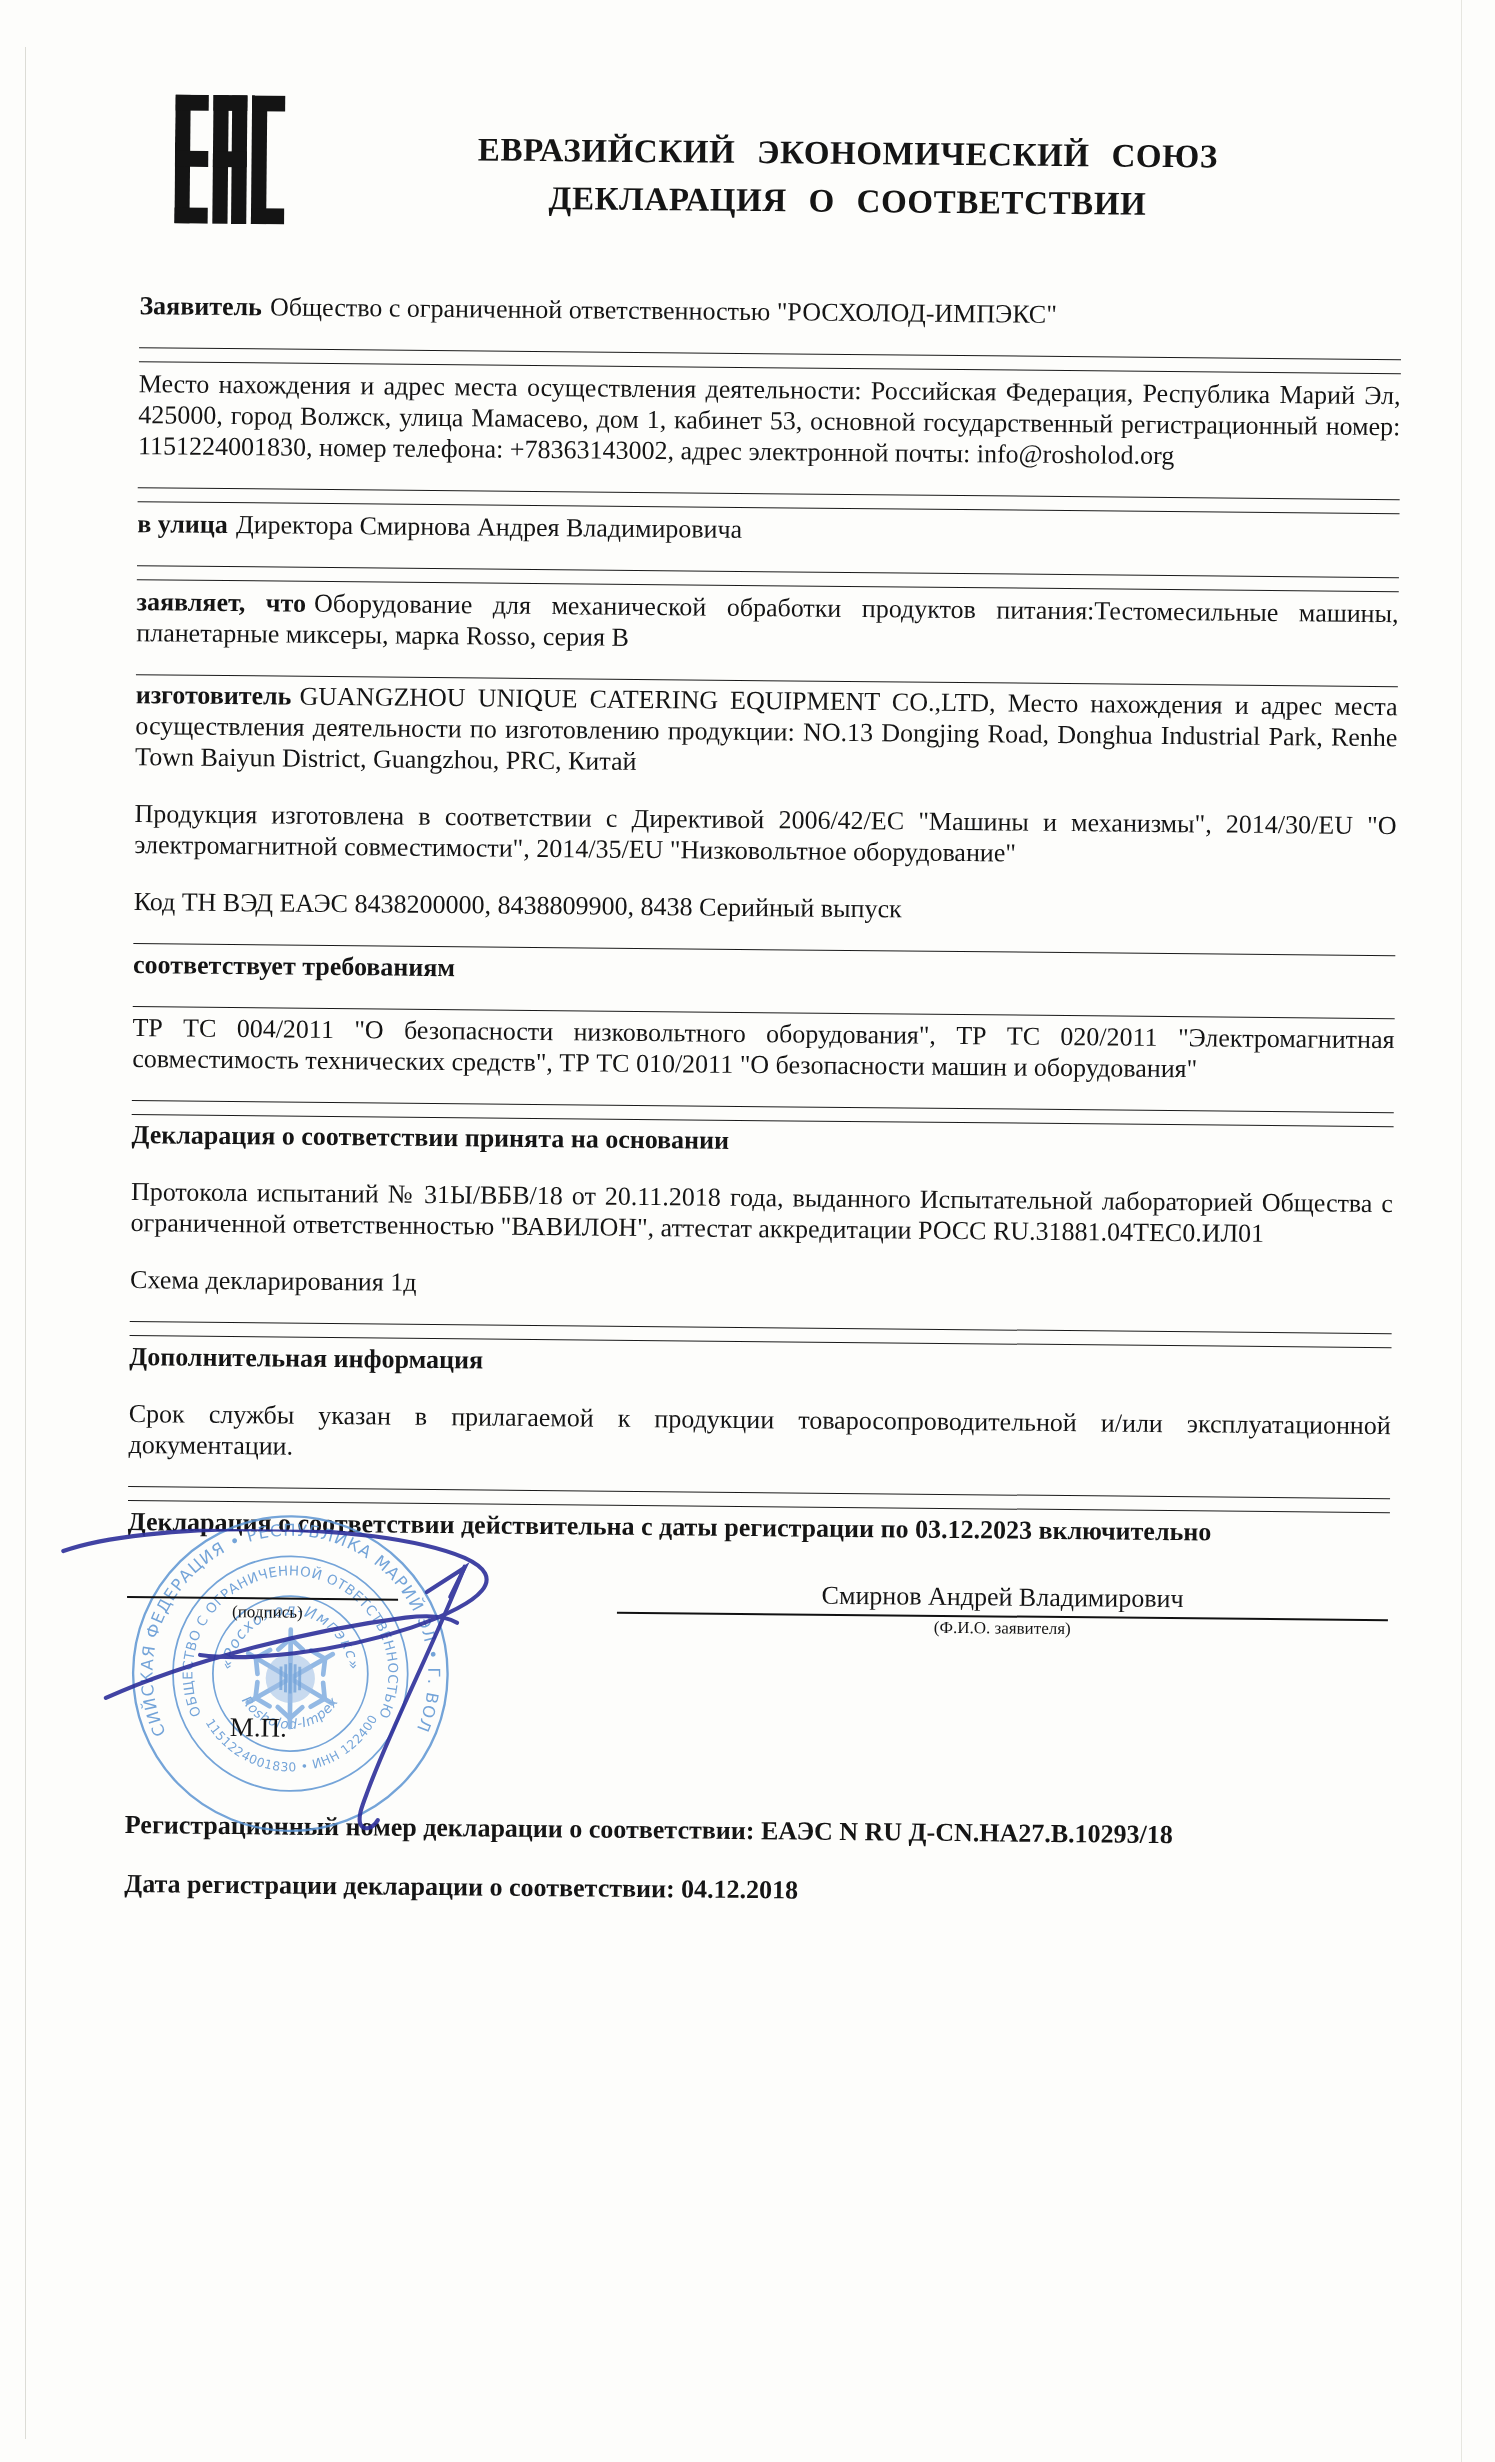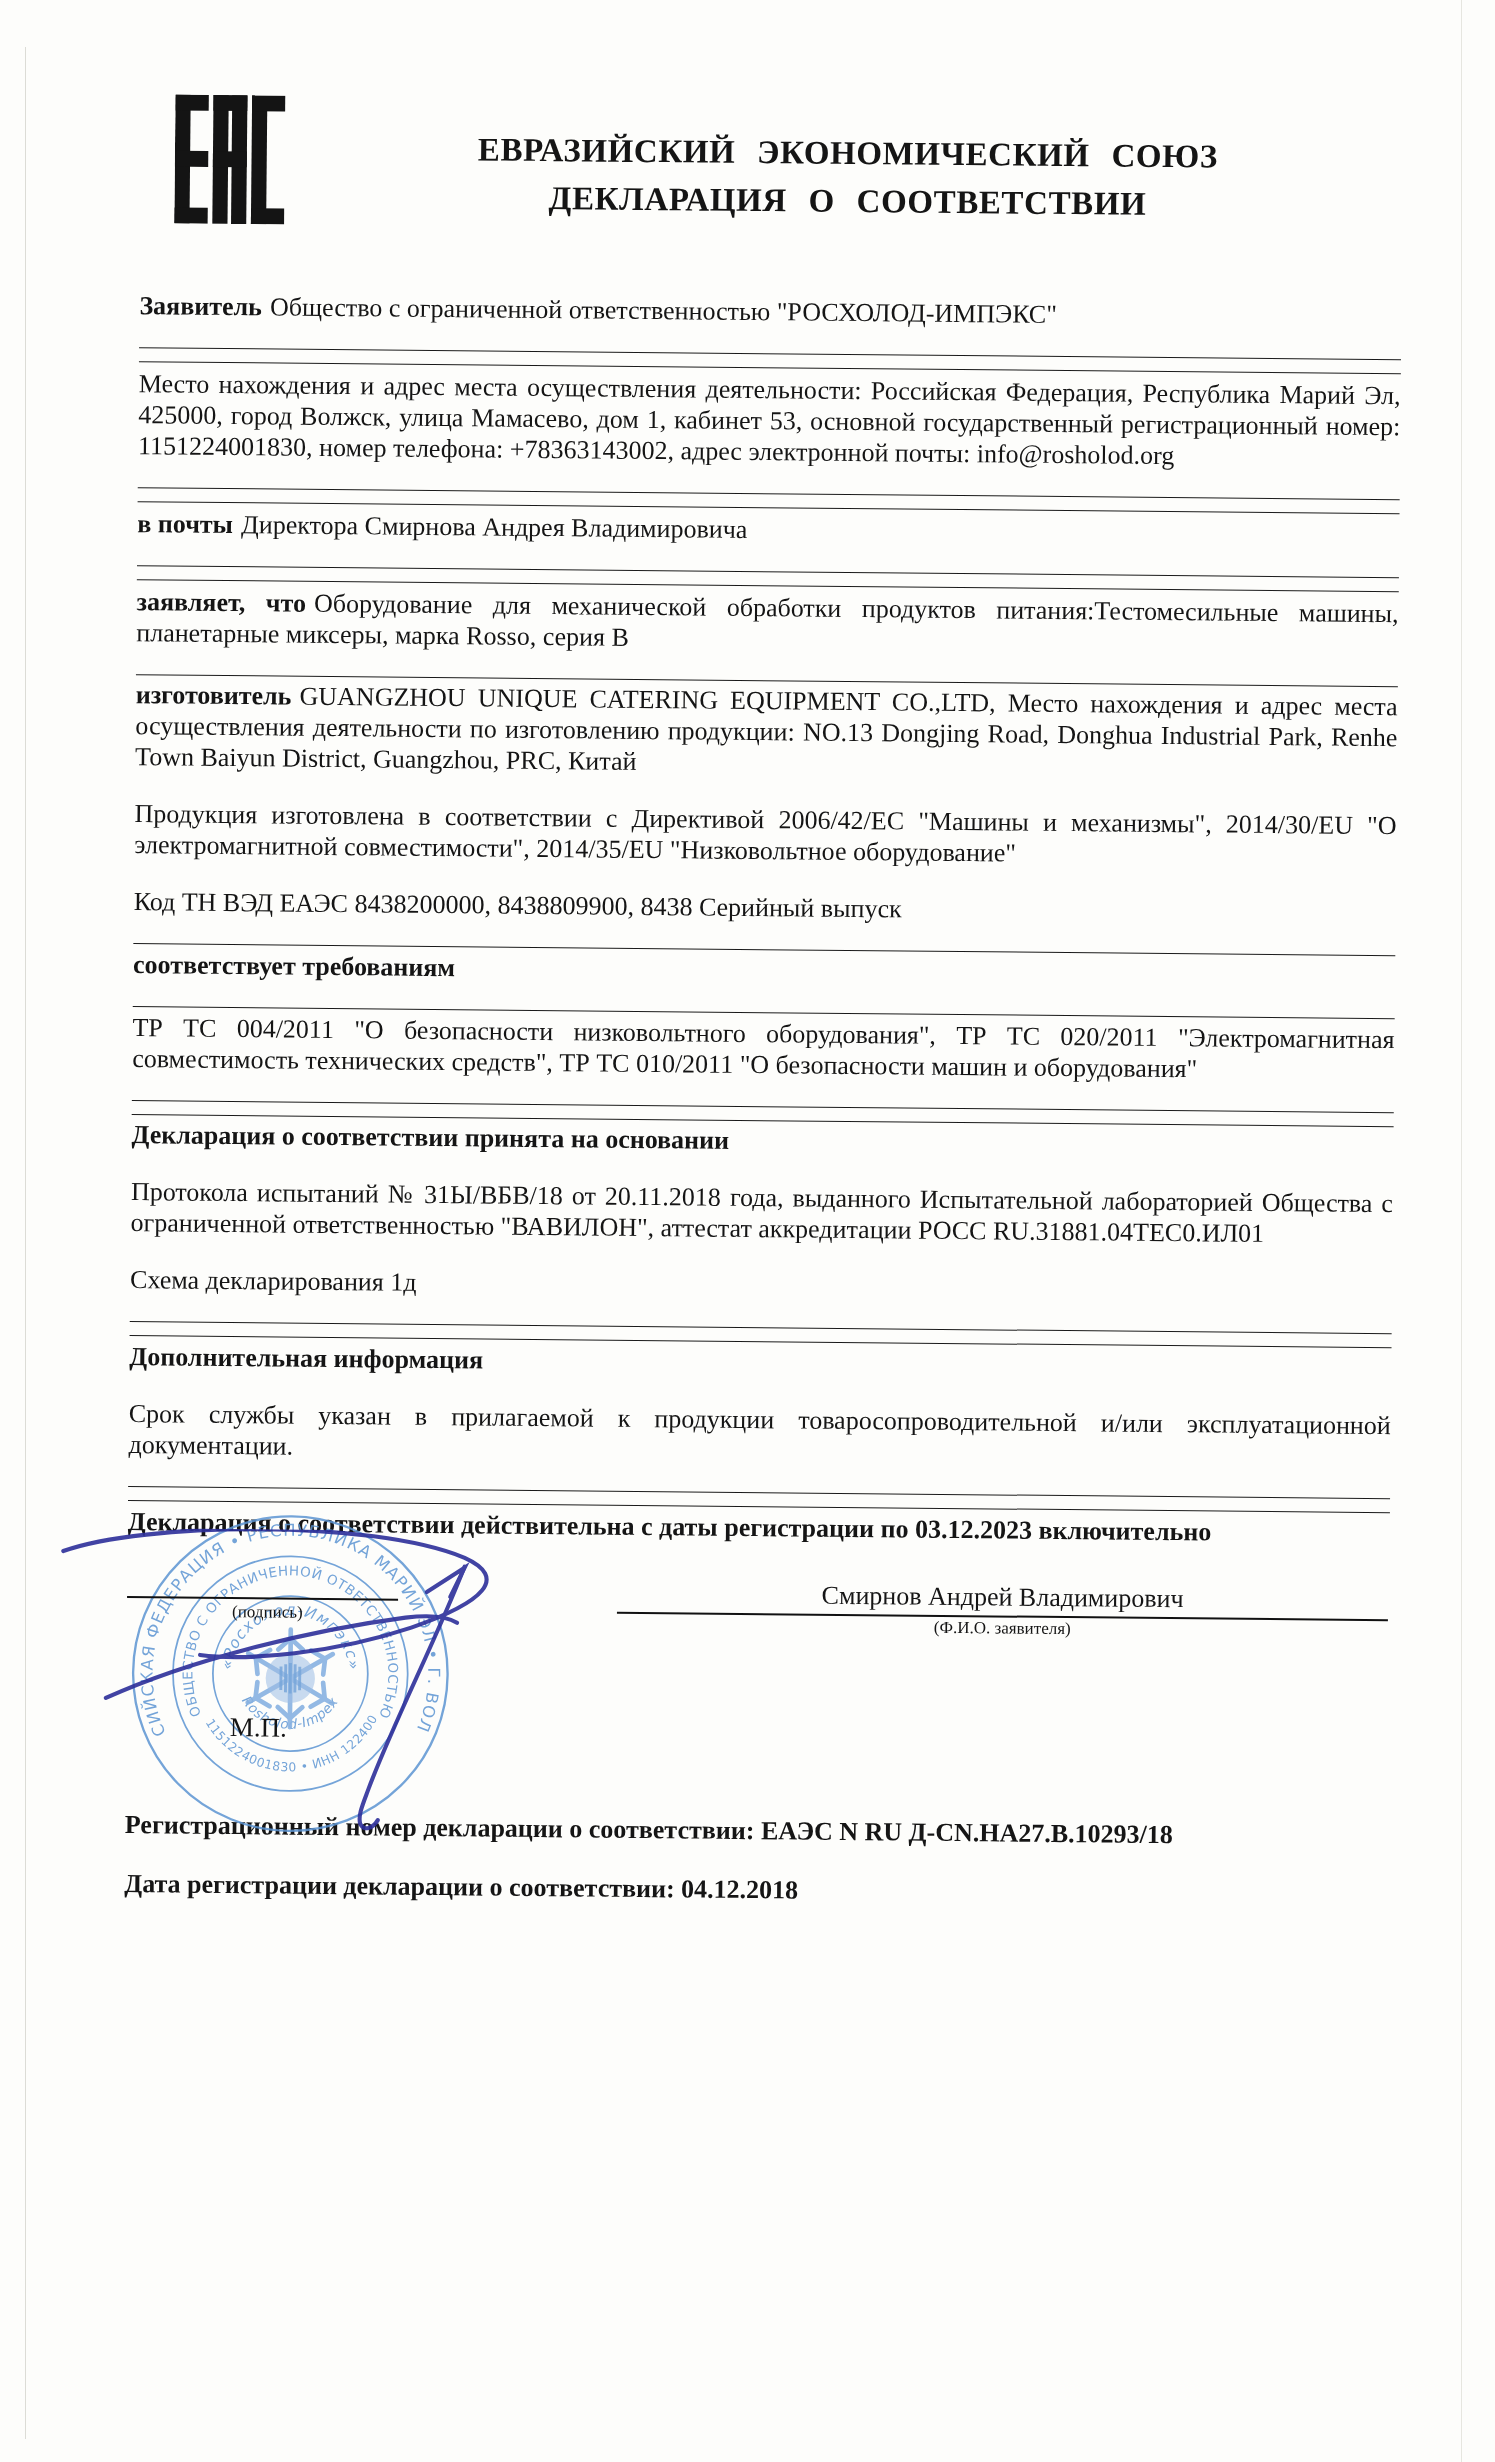--- a/index.html
+++ b/index.html
@@ -86,21 +86,21 @@
   <div>
 
     <p class="row"><span class="lbl">Заявитель</span><span>Общество с ограниченной ответственностью "РОСХОЛОД-ИМПЭКС"</span></p>
     <div class="rule"></div>
     <div class="rule gap2"></div>
 
     <p class="row just mt10">Место нахождения и адрес места осуществления деятельности: Российская Федерация, Республика Марий Эл, 425000, город Волжск, улица Мамасево, дом 1, кабинет 53, основной государственный регистрационный номер: 1151224001830, номер телефона: +78363143002, адрес электронной почты: info@rosholod.org</p>
     <div class="rule"></div>
     <div class="rule gap2"></div>
 
-    <p class="row mt10"><span class="lbl">в почты</span><span>Директора Смирнова Андрея Владимировича</span></p>
+    <p class="row mt10"><span class="lbl">в улица</span><span>Директора Смирнова Андрея Владимировича</span></p>
     <div class="rule"></div>
     <div class="rule gap2"></div>
 
     <p class="row just mt10"><span class="lbl">заявляет, что</span><span>Оборудование для механической обработки продуктов питания:Тестомесильные машины, планетарные миксеры, марка Rosso, серия B</span></p>
     <div class="rule"></div>
 
     <p class="row just mt8"><span class="lbl">изготовитель</span><span>GUANGZHOU UNIQUE CATERING EQUIPMENT CO.,LTD, Место нахождения и адрес места осуществления деятельности по изготовлению продукции: NO.13 Dongjing Road, Donghua Industrial Park, Renhe Town Baiyun District, Guangzhou, PRC, Китай</span></p>
     <p class="row just mt6">Продукция изготовлена в соответствии с Директивой 2006/42/EC "Машины и механизмы", 2014/30/EU "О электромагнитной совместимости", 2014/35/EU "Низковольтное оборудование"</p>
     <p class="row mt6">Код ТН ВЭД ЕАЭС 8438200000, 8438809900, 8438 Серийный выпуск</p>
     <div class="rule"></div>

